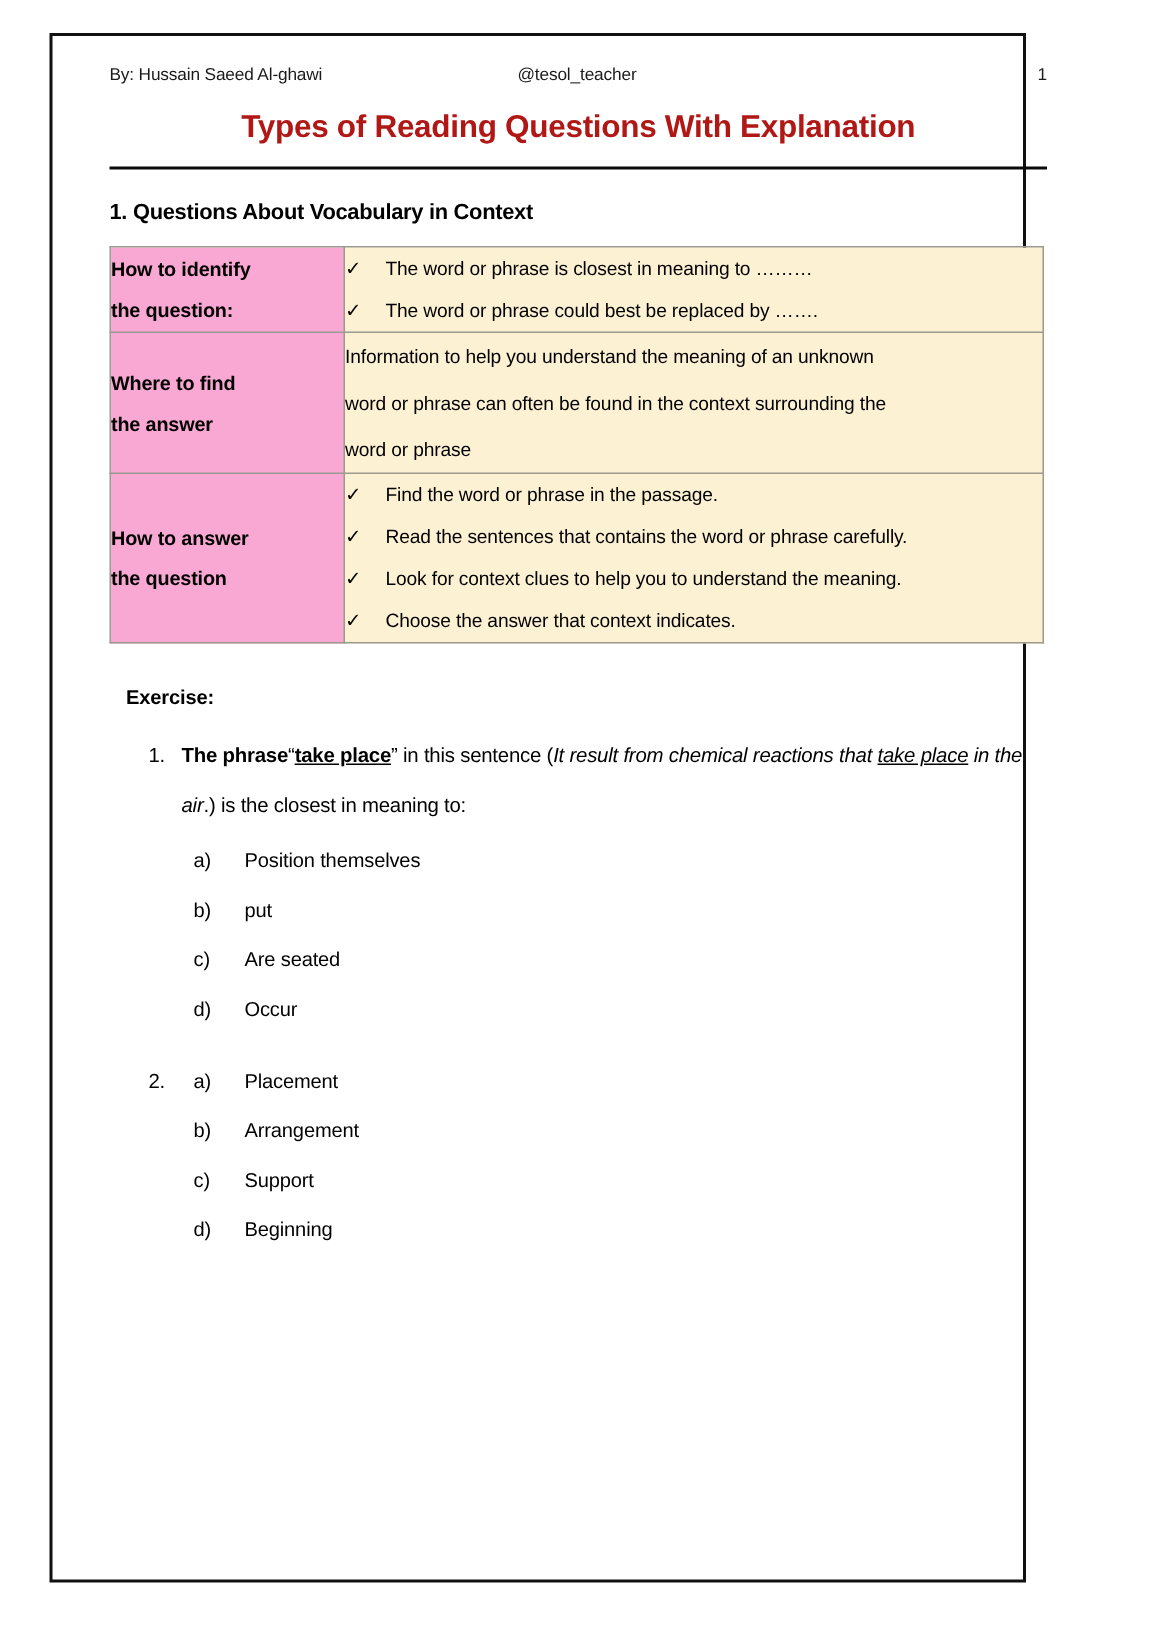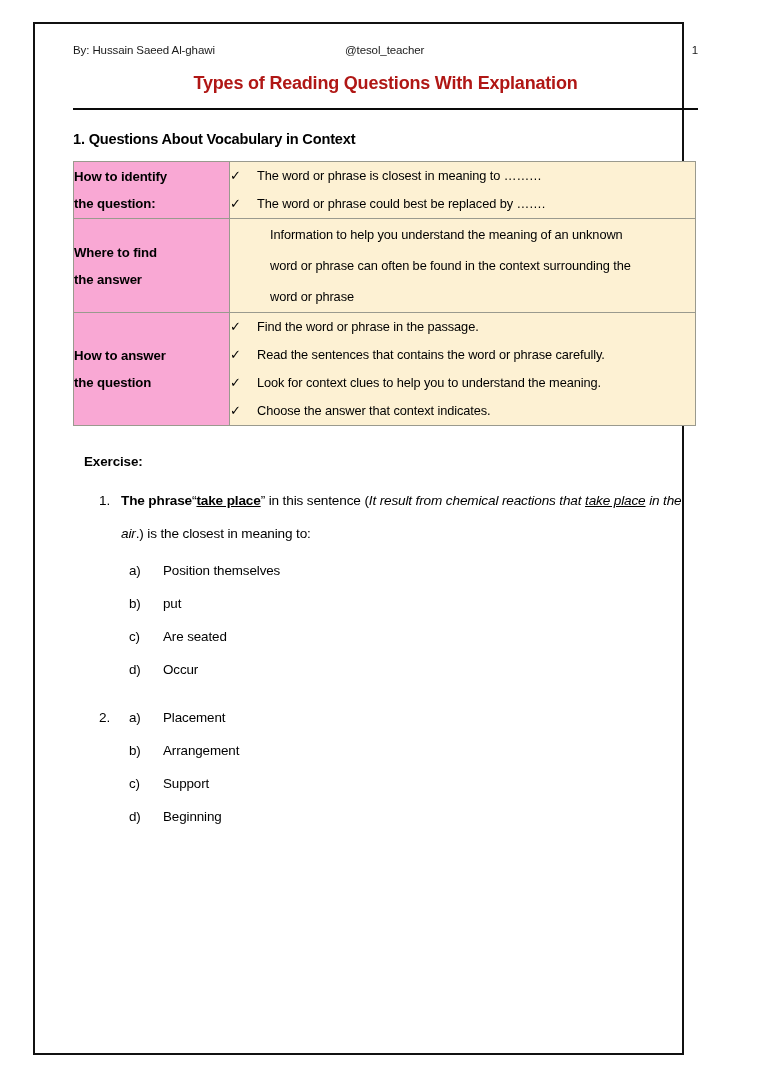--- a/index.html
+++ b/index.html
@@ -42,21 +42,21 @@
   }
   .doc-header .author { width: 272px; }
   .doc-header .handle { flex: 1; }
   .doc-header .pageno { width: 20px; text-align: right; }
 
   
   .doc-title {
     margin-top: 13px;
     text-align: center;
     color: #B01715;
-    font-size: 18px;
+    font-size: 21px;
     font-weight: bold;
     letter-spacing: -0.2px;
   }
   .title-rule {
     margin-top: 14px;
     border-top: 2.6px solid #0a0a0a;
     width: 625px;
   }
 
   
@@ -89,21 +89,21 @@
     letter-spacing: -0.1px;
   }
   td.content-cell {
     background: #FDF1D3;
     padding: 9px 10px 9px 13px;
     font-size: 12.8px;
     line-height: 28px;
     letter-spacing: -0.1px;
     vertical-align: top;
   }
-  td.content-cell.para { line-height: 31px; padding-left: 40px; }
+  td.content-cell.para { line-height: 31px; }
   ul.check-list {
     list-style: none;
     margin: 0;
     padding: 0;
   }
   ul.check-list li {
     position: relative;
     padding-left: 27px;
     margin: 0;
   }

